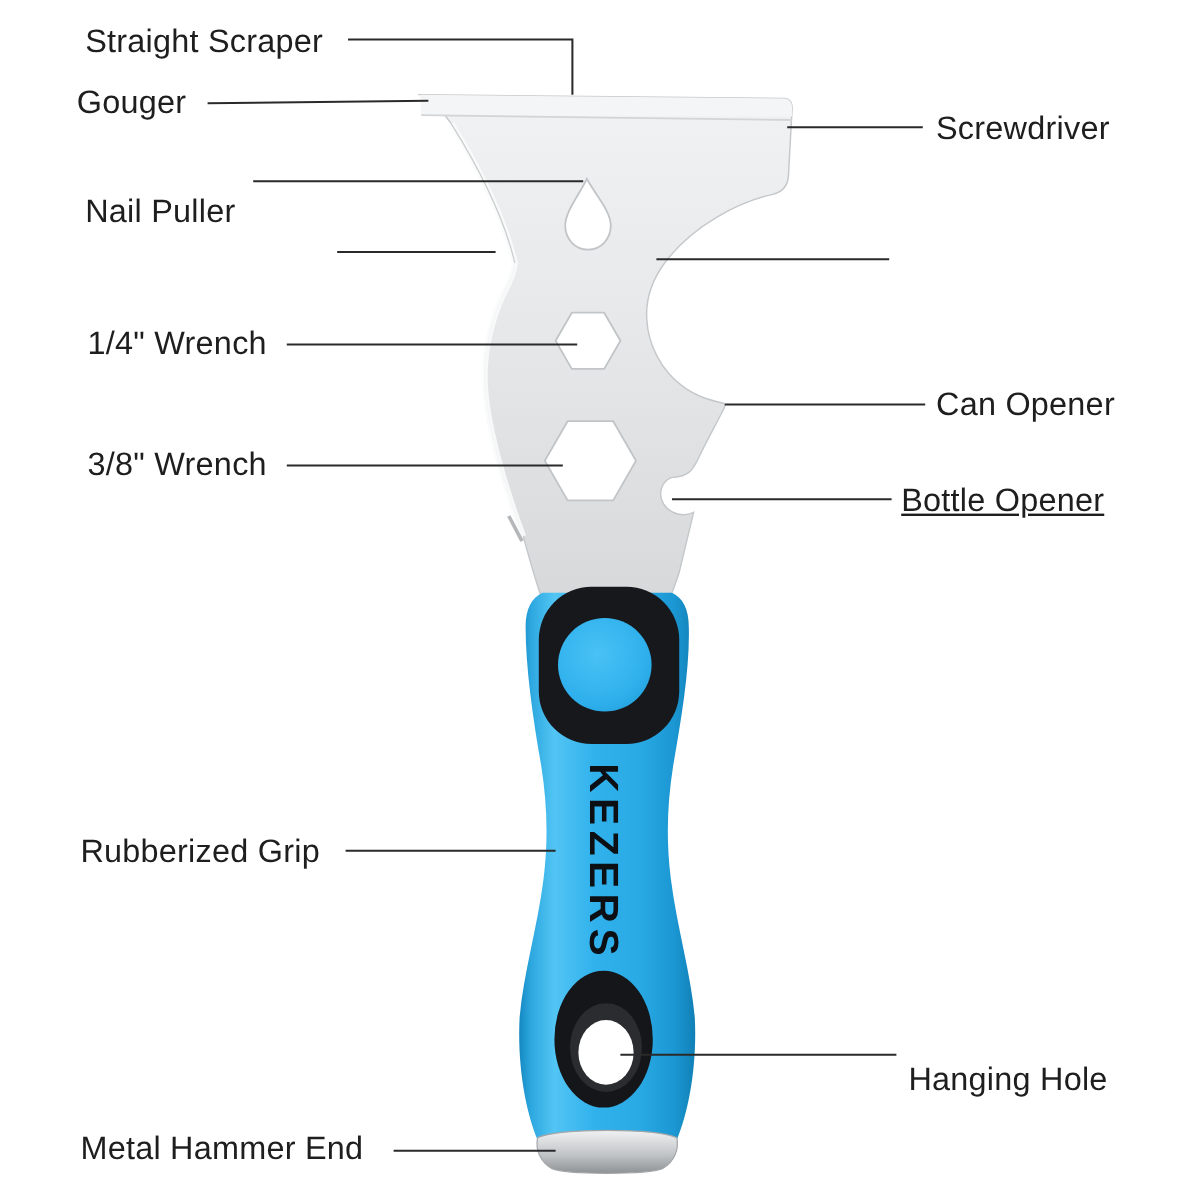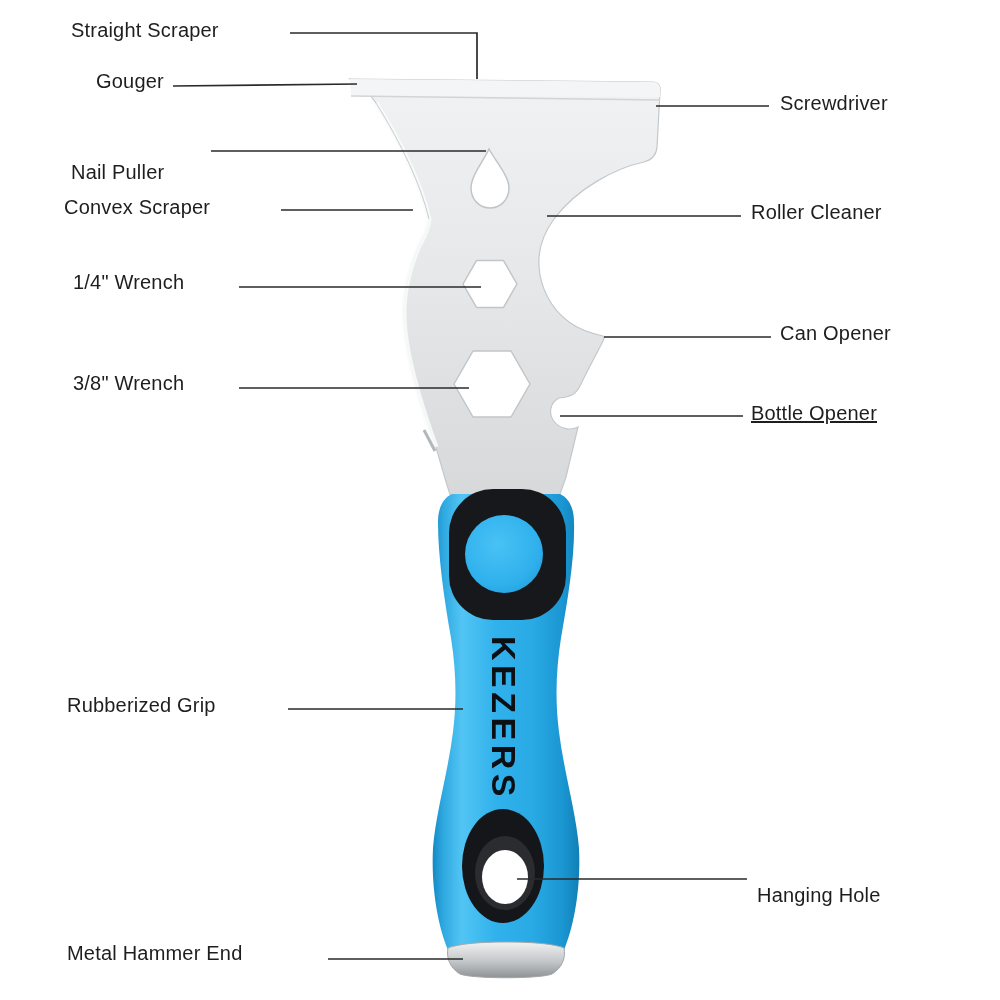--- a/index.html
+++ b/index.html
@@ -2,26 +2,26 @@
 <html><head>
 <meta charset="utf-8">
 <style>
   html,body{margin:0;padding:0;background:#ffffff;}
   #stage{
     position:relative;width:1000px;height:1000px;background:#ffffff;
     font-family:"Liberation Sans",sans-serif;overflow:hidden;
   }
   #tool-svg{position:absolute;left:0;top:0;width:1000px;height:1000px;}
   .callout{
-    position:absolute;font-size:20px;line-height:1.15;color:#1e1e1e;
+    position:absolute;font-size:27px;line-height:1.15;color:#1e1e1e;
     letter-spacing:.2px;white-space:nowrap;
   }
   
   .lbl-straight-scraper{left:71px;top:19px;}
-  .lbl-gouger{left:64px;top:70px;margin-left:32px;}
+  .lbl-gouger{left:64px;top:70px;}
   .lbl-nail-puller{left:71px;top:136px;margin-top:25px;}
   .lbl-convex-scraper{left:64px;top:196px;}
   .lbl-quarter-wrench{left:73px;top:271px;}
   .lbl-three-eighths-wrench{left:73px;top:372px;}
   .lbl-rubberized-grip{left:67px;top:694px;}
   .lbl-metal-hammer-end{left:67px;top:942px;}
   
   .lbl-screwdriver{left:780px;top:92px;}
   .lbl-roller-cleaner{left:751px;top:201px;}
   .lbl-can-opener{left:780px;top:322px;}
@@ -127,24 +127,22 @@
       <path d="M547,216 H741"></path>
       <path d="M604,337 H771"></path>
       <path d="M560,416 H743"></path>
       <path d="M517,879 H747"></path>
     </g>
   </svg>
 
   <div class="callout lbl-straight-scraper">Straight Scraper</div>
   <div class="callout lbl-gouger">Gouger</div>
   <div class="callout lbl-nail-puller">Nail Puller</div>
-  <div class="callout lbl-convex-scraper">Convex Scraper</div>
   <div class="callout lbl-quarter-wrench">1/4" Wrench</div>
   <div class="callout lbl-three-eighths-wrench">3/8" Wrench</div>
   <div class="callout lbl-metal-hammer-end">Metal Hammer End</div>
   <div class="callout lbl-rubberized-grip">Rubberized Grip</div>
 
   <div class="callout lbl-screwdriver">Screwdriver</div>
-  <div class="callout lbl-roller-cleaner">Roller Cleaner</div>
   <div class="callout lbl-can-opener">Can Opener</div>
   <div class="callout lbl-bottle-opener">Bottle Opener</div>
   <div class="callout lbl-hanging-hole">Hanging Hole</div>
 </div>
 
 </body></html>

